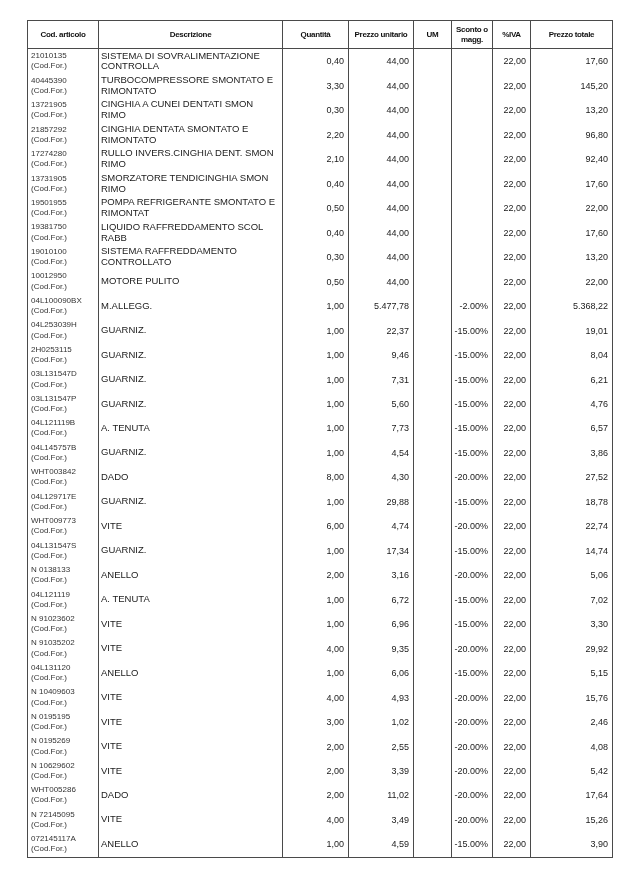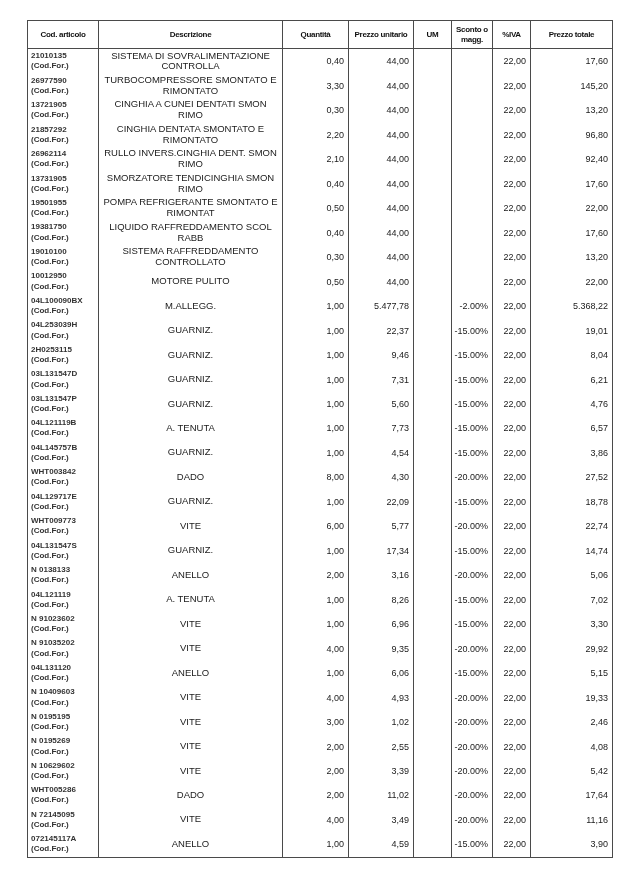--- a/index.html
+++ b/index.html
@@ -34,35 +34,33 @@
     letter-spacing: -0.3px;
     text-align: center;
     vertical-align: middle;
     color: #111111;
     padding: 4px 1px;
     line-height: 1.2;
   }
   td.code-cell {
     vertical-align: top;
     padding: 2px 2px 2px 3px;
-    font-weight: bold;
   }
   .code, .code-sub {
     font-size: 8px;
     line-height: 1.28;
     color: #333333;
     white-space: nowrap;
   }
   td.desc-cell {
     vertical-align: middle;
     font-size: 9.5px;
     line-height: 1.15;
     padding: 1px 2px;
     color: #1a1a1a;
-    text-align: center;
   }
   td.num-cell {
     vertical-align: middle;
     font-size: 9px;
     text-align: right;
     padding: 1px 4px 1px 1px;
     color: #1a1a1a;
     white-space: nowrap;
   }
   td.um-cell {
@@ -107,21 +105,21 @@
           <td class="desc-cell">SISTEMA DI SOVRALIMENTAZIONE CONTROLLA</td>
           <td class="num-cell">0,40</td>
           <td class="num-cell">44,00</td>
           <td class="um-cell"></td>
           <td class="num-cell"></td>
           <td class="num-cell">22,00</td>
           <td class="num-cell">17,60</td>
         </tr>
         <tr>
           <td class="code-cell">
-            <div class="code">26977590</div>
+            <div class="code">40445390</div>
             <div class="code-sub">(Cod.For.)</div>
           </td>
           <td class="desc-cell">TURBOCOMPRESSORE SMONTATO E RIMONTATO</td>
           <td class="num-cell">3,30</td>
           <td class="num-cell">44,00</td>
           <td class="um-cell"></td>
           <td class="num-cell"></td>
           <td class="num-cell">22,00</td>
           <td class="num-cell">145,20</td>
         </tr>
@@ -146,21 +144,21 @@
           <td class="desc-cell">CINGHIA DENTATA SMONTATO E RIMONTATO</td>
           <td class="num-cell">2,20</td>
           <td class="num-cell">44,00</td>
           <td class="um-cell"></td>
           <td class="num-cell"></td>
           <td class="num-cell">22,00</td>
           <td class="num-cell">96,80</td>
         </tr>
         <tr>
           <td class="code-cell">
-            <div class="code">26962114</div>
+            <div class="code">17274280</div>
             <div class="code-sub">(Cod.For.)</div>
           </td>
           <td class="desc-cell">RULLO INVERS.CINGHIA DENT. SMON RIMO</td>
           <td class="num-cell">2,10</td>
           <td class="num-cell">44,00</td>
           <td class="um-cell"></td>
           <td class="num-cell"></td>
           <td class="num-cell">22,00</td>
           <td class="num-cell">92,40</td>
         </tr>
@@ -333,34 +331,34 @@
           <td class="num-cell">22,00</td>
           <td class="num-cell">27,52</td>
         </tr>
         <tr>
           <td class="code-cell">
             <div class="code">04L129717E</div>
             <div class="code-sub">(Cod.For.)</div>
           </td>
           <td class="desc-cell">GUARNIZ.</td>
           <td class="num-cell">1,00</td>
-          <td class="num-cell">22,09</td>
+          <td class="num-cell">29,88</td>
           <td class="um-cell"></td>
           <td class="num-cell">-15.00%</td>
           <td class="num-cell">22,00</td>
           <td class="num-cell">18,78</td>
         </tr>
         <tr>
           <td class="code-cell">
             <div class="code">WHT009773</div>
             <div class="code-sub">(Cod.For.)</div>
           </td>
           <td class="desc-cell">VITE</td>
           <td class="num-cell">6,00</td>
-          <td class="num-cell">5,77</td>
+          <td class="num-cell">4,74</td>
           <td class="um-cell"></td>
           <td class="num-cell">-20.00%</td>
           <td class="num-cell">22,00</td>
           <td class="num-cell">22,74</td>
         </tr>
         <tr>
           <td class="code-cell">
             <div class="code">04L131547S</div>
             <div class="code-sub">(Cod.For.)</div>
           </td>
@@ -385,21 +383,21 @@
           <td class="num-cell">22,00</td>
           <td class="num-cell">5,06</td>
         </tr>
         <tr>
           <td class="code-cell">
             <div class="code">04L121119</div>
             <div class="code-sub">(Cod.For.)</div>
           </td>
           <td class="desc-cell">A. TENUTA</td>
           <td class="num-cell">1,00</td>
-          <td class="num-cell">8,26</td>
+          <td class="num-cell">6,72</td>
           <td class="um-cell"></td>
           <td class="num-cell">-15.00%</td>
           <td class="num-cell">22,00</td>
           <td class="num-cell">7,02</td>
         </tr>
         <tr>
           <td class="code-cell">
             <div class="code">N 91023602</div>
             <div class="code-sub">(Cod.For.)</div>
           </td>
@@ -441,21 +439,21 @@
           <td class="code-cell">
             <div class="code">N 10409603</div>
             <div class="code-sub">(Cod.For.)</div>
           </td>
           <td class="desc-cell">VITE</td>
           <td class="num-cell">4,00</td>
           <td class="num-cell">4,93</td>
           <td class="um-cell"></td>
           <td class="num-cell">-20.00%</td>
           <td class="num-cell">22,00</td>
-          <td class="num-cell">19,33</td>
+          <td class="num-cell">15,76</td>
         </tr>
         <tr>
           <td class="code-cell">
             <div class="code">N 0195195</div>
             <div class="code-sub">(Cod.For.)</div>
           </td>
           <td class="desc-cell">VITE</td>
           <td class="num-cell">3,00</td>
           <td class="num-cell">1,02</td>
           <td class="um-cell"></td>
@@ -506,21 +504,21 @@
           <td class="code-cell">
             <div class="code">N 72145095</div>
             <div class="code-sub">(Cod.For.)</div>
           </td>
           <td class="desc-cell">VITE</td>
           <td class="num-cell">4,00</td>
           <td class="num-cell">3,49</td>
           <td class="um-cell"></td>
           <td class="num-cell">-20.00%</td>
           <td class="num-cell">22,00</td>
-          <td class="num-cell">11,16</td>
+          <td class="num-cell">15,26</td>
         </tr>
         <tr>
           <td class="code-cell">
             <div class="code">072145117A</div>
             <div class="code-sub">(Cod.For.)</div>
           </td>
           <td class="desc-cell">ANELLO</td>
           <td class="num-cell">1,00</td>
           <td class="num-cell">4,59</td>
           <td class="um-cell"></td>

